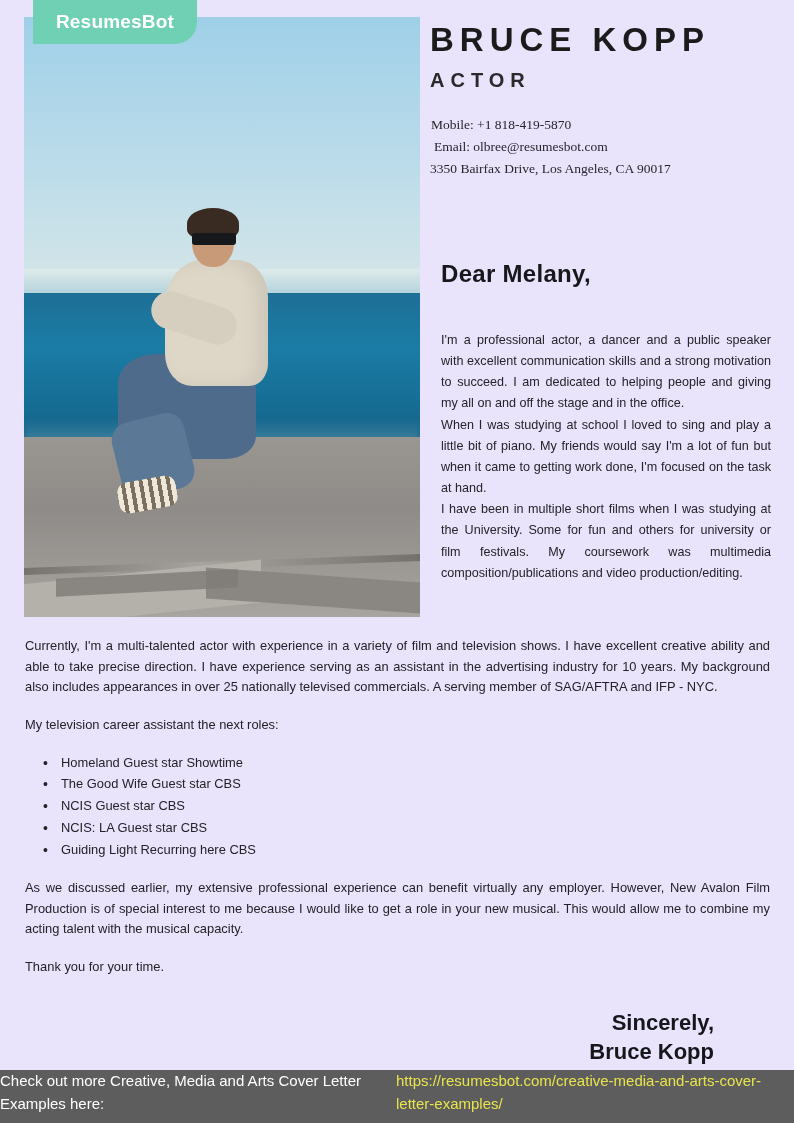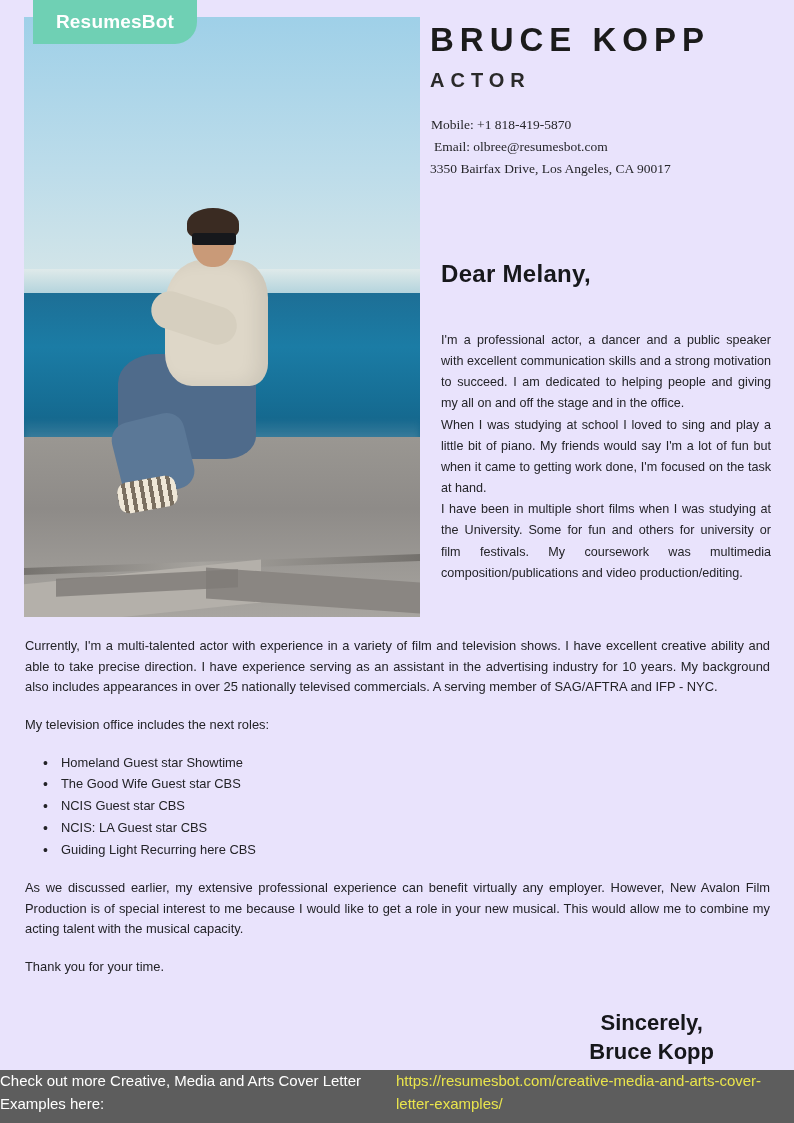--- a/index.html
+++ b/index.html
@@ -178,21 +178,21 @@
     padding-left: 18px; margin-bottom: 1px;
   }
   ul.roles li:before {
     content: "•";
     position: absolute; left: 0; top: -1px;
     font-size: 14px; color: #232327;
   }
 
   .sign {
     position: absolute; right: 80px; bottom: 57px;
-    text-align: center;
+    text-align: right;
     margin-left: 8px;
   }
   .sign div {
     font-size: 22px; font-weight: 700; color: #16171b; line-height: 1.32;
   }
 
   
   .footer {
     position: absolute; left: 0; bottom: 0; width: 794px; height: 53px;
     background: #5d5d5d;
@@ -248,21 +248,21 @@
   <div class="salutation">Dear Melany,</div>
 
   <div class="intro">
     <p>I'm a professional actor, a dancer and a public speaker with excellent communication skills and a strong motivation to succeed. I am dedicated to helping people and giving my all on and off the stage and in the office.</p>
     <p>When I was studying at school I loved to sing and play a little bit of piano. My friends would say I'm a lot of fun but when it came to getting work done, I'm focused on the task at hand.</p>
     <p>I have been in multiple short films when I was studying at the University. Some for fun and others for university or film festivals. My coursework was multimedia composition/publications and video production/editing.</p>
   </div>
 
   <div class="body">
     <p>Currently, I'm a multi-talented actor with experience in a variety of film and television shows. I have excellent creative ability and able to take precise direction.  I have experience serving as an assistant in the advertising industry for 10 years. My background also includes appearances in over 25 nationally televised commercials. A serving member of SAG/AFTRA and IFP - NYC.</p>
-    <p class="nojust">My television office includes the next roles:</p>
+    <p class="nojust">My television career assistant the next roles:</p>
     <ul class="roles">
       <li>Homeland Guest star Showtime</li>
       <li>The Good Wife Guest star CBS</li>
       <li>NCIS Guest star CBS</li>
       <li>NCIS: LA Guest star CBS</li>
       <li>Guiding Light Recurring here CBS</li>
     </ul>
     <p>As we discussed earlier, my extensive professional experience can benefit virtually any employer. However, New Avalon Film Production is of special interest to me because I would like to get a role in your new musical. This would allow me to combine my acting talent with the musical capacity.</p>
     <p class="nojust">Thank you for your time.</p>
   </div>

